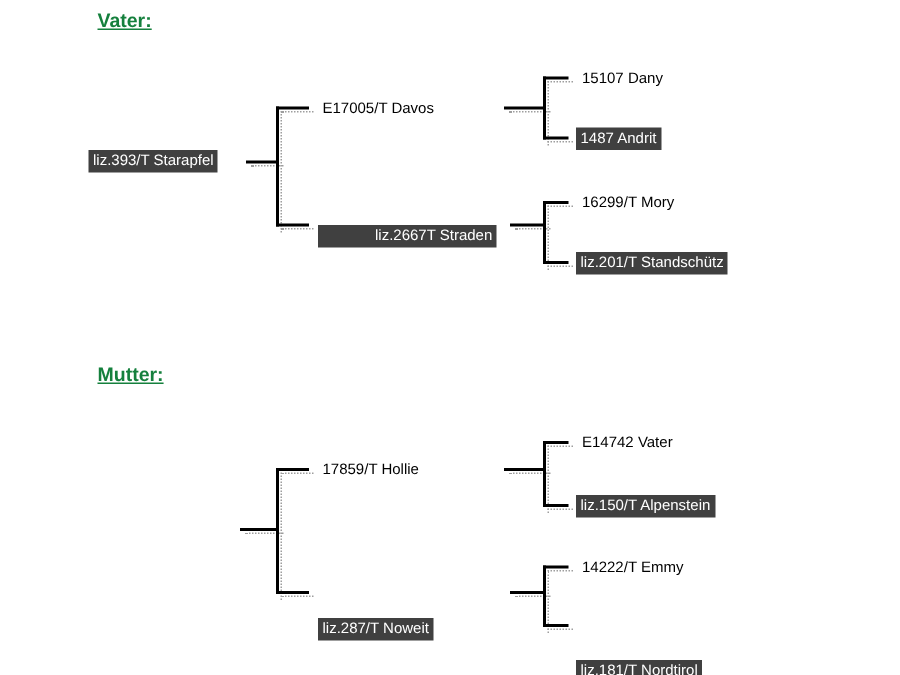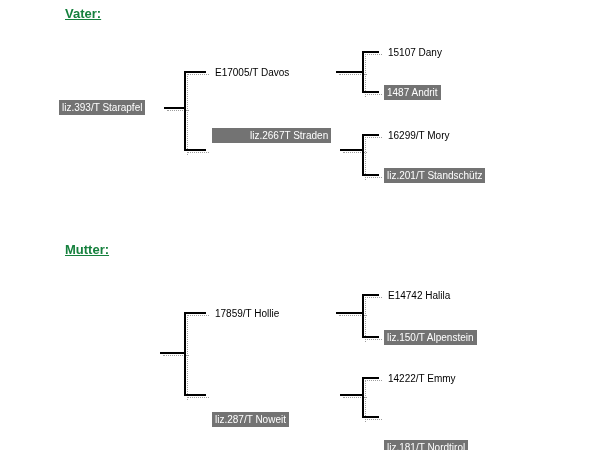--- a/index.html
+++ b/index.html
@@ -8,40 +8,40 @@
     font-family:"Liberation Sans", sans-serif; overflow:hidden;
   }
   .heading {
     position:absolute; font-size:13px; font-weight:bold;
     text-decoration:underline; color:#15803d; white-space:nowrap;
   }
   .node {
     position:absolute; font-size:10px; line-height:15px; height:15px;
     color:#000; white-space:nowrap;
   }
-  .node.highlighted { background:#737373; color:#ffffff; padding:0 3px; }
+  .node.highlighted { background:#404040; color:#ffffff; padding:0 3px; }
   
   .hl { position:absolute; height:2px; background:#000; }
   .hl::after { content:""; position:absolute; left:3px; right:-3px; top:3px;
                border-top:1px dotted #9e9e9e; }
   .vl { position:absolute; width:2px; background:#000; }
   .vl::after { content:""; position:absolute; top:3px; bottom:-4px; left:3px;
                border-left:1px dotted #9e9e9e; }
 </style>
 </head>
 <body>
 
 <div id="canvas">
 
   <div class="heading" style="left:65px; top:6px;">Vater:</div>
 
   <div class="node highlighted" style="left:59px; top:100px;">liz.393/T Starapfel</div>
 
   <div class="node" style="left:215px; top:65px;">E17005/T Davos</div>
-  <div class="node highlighted" style="left:212px; top:128px;padding-left:38px;">liz.2667T Straden</div>
+  <div class="node highlighted" style="left:212px; top:150px;padding-left:38px;">liz.2667T Straden</div>
 
   <div class="node" style="left:388px; top:45px;">15107 Dany</div>
   <div class="node highlighted" style="left:384px; top:85px;">1487 Andrit</div>
   <div class="node" style="left:388px; top:128px;">16299/T Mory</div>
   <div class="node highlighted" style="left:384px; top:168px;">liz.201/T Standschütz</div>
 
   <div class="hl" style="left:164px; top:107px; width:22px;"></div>
   <div class="vl" style="left:184px; top:71px; height:80px;"></div>
   <div class="hl" style="left:184px; top:71px; width:22px;"></div>
   <div class="hl" style="left:184px; top:149px; width:22px;"></div>
@@ -55,21 +55,21 @@
   <div class="vl" style="left:362px; top:134px; height:42px;"></div>
   <div class="hl" style="left:362px; top:134px; width:17px;"></div>
   <div class="hl" style="left:362px; top:174px; width:17px;"></div>
 
   <div class="heading" style="left:65px; top:242px;">Mutter:</div>
 
 
   <div class="node" style="left:215px; top:306px;">17859/T Hollie</div>
   <div class="node highlighted" style="left:212px; top:388px;margin-top:24px;">liz.287/T Noweit</div>
 
-  <div class="node" style="left:388px; top:288px;">E14742 Halila</div>
+  <div class="node" style="left:388px; top:288px;">E14742 Vater</div>
   <div class="node highlighted" style="left:384px; top:330px;">liz.150/T Alpenstein</div>
   <div class="node" style="left:388px; top:371px;">14222/T Emmy</div>
   <div class="node highlighted" style="left:384px; top:400px;margin-top:40px;">liz.181/T Nordtirol</div>
 
   <div class="hl" style="left:160px; top:352px; width:26px;"></div>
   <div class="vl" style="left:184px; top:312px; height:84px;"></div>
   <div class="hl" style="left:184px; top:312px; width:22px;"></div>
   <div class="hl" style="left:184px; top:394px; width:22px;"></div>
 
   <div class="hl" style="left:336px; top:312px; width:28px;"></div>

